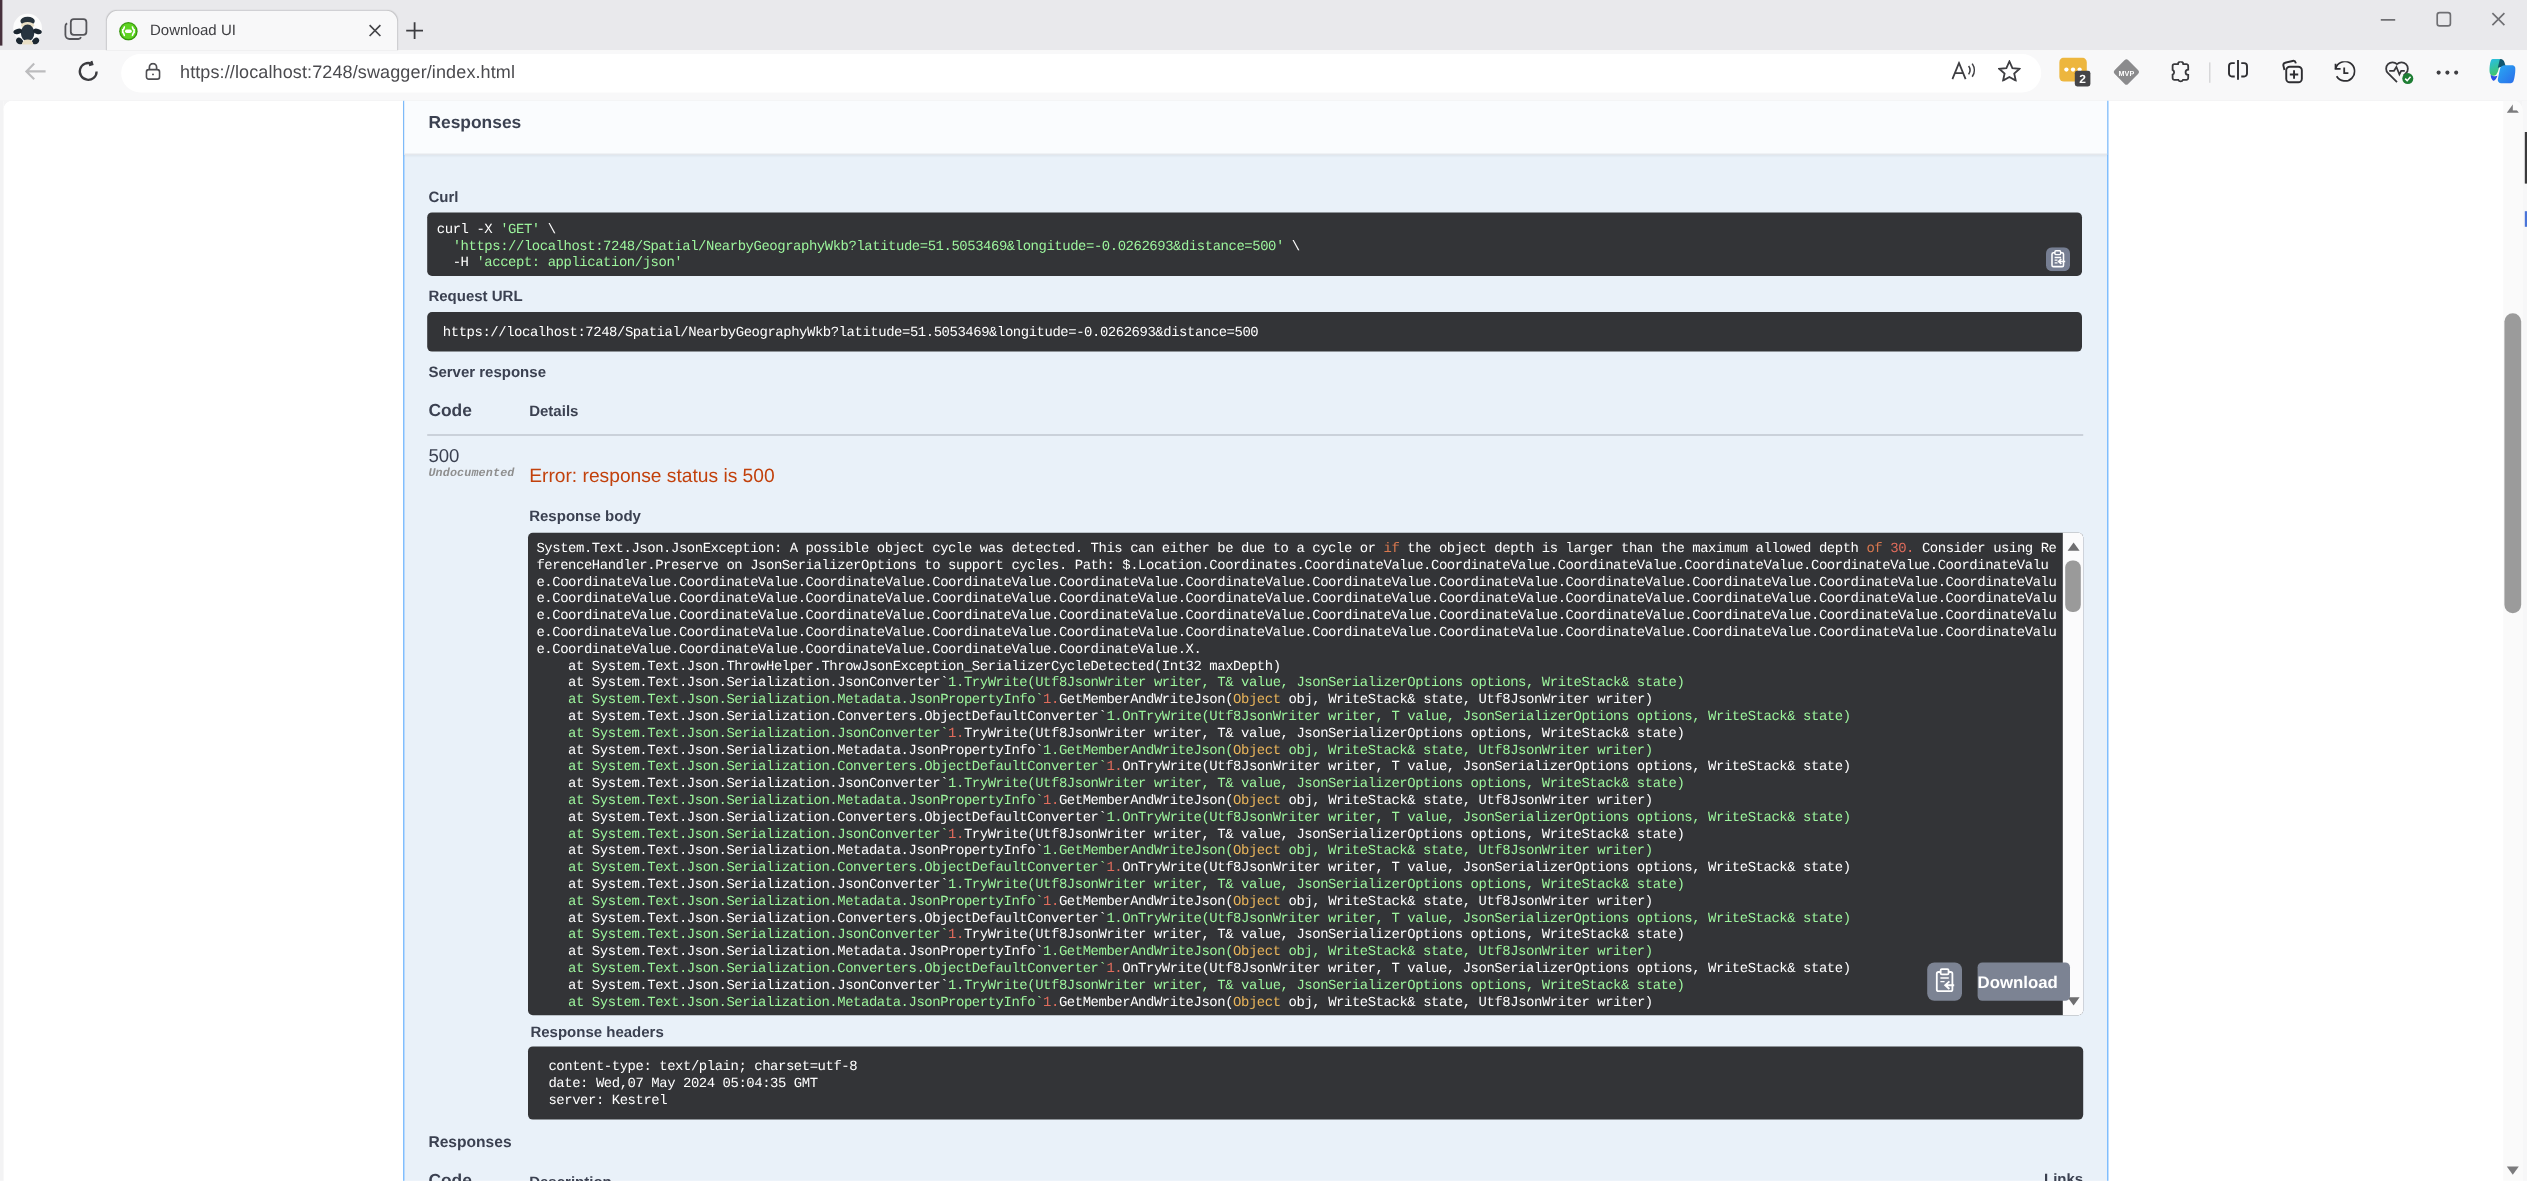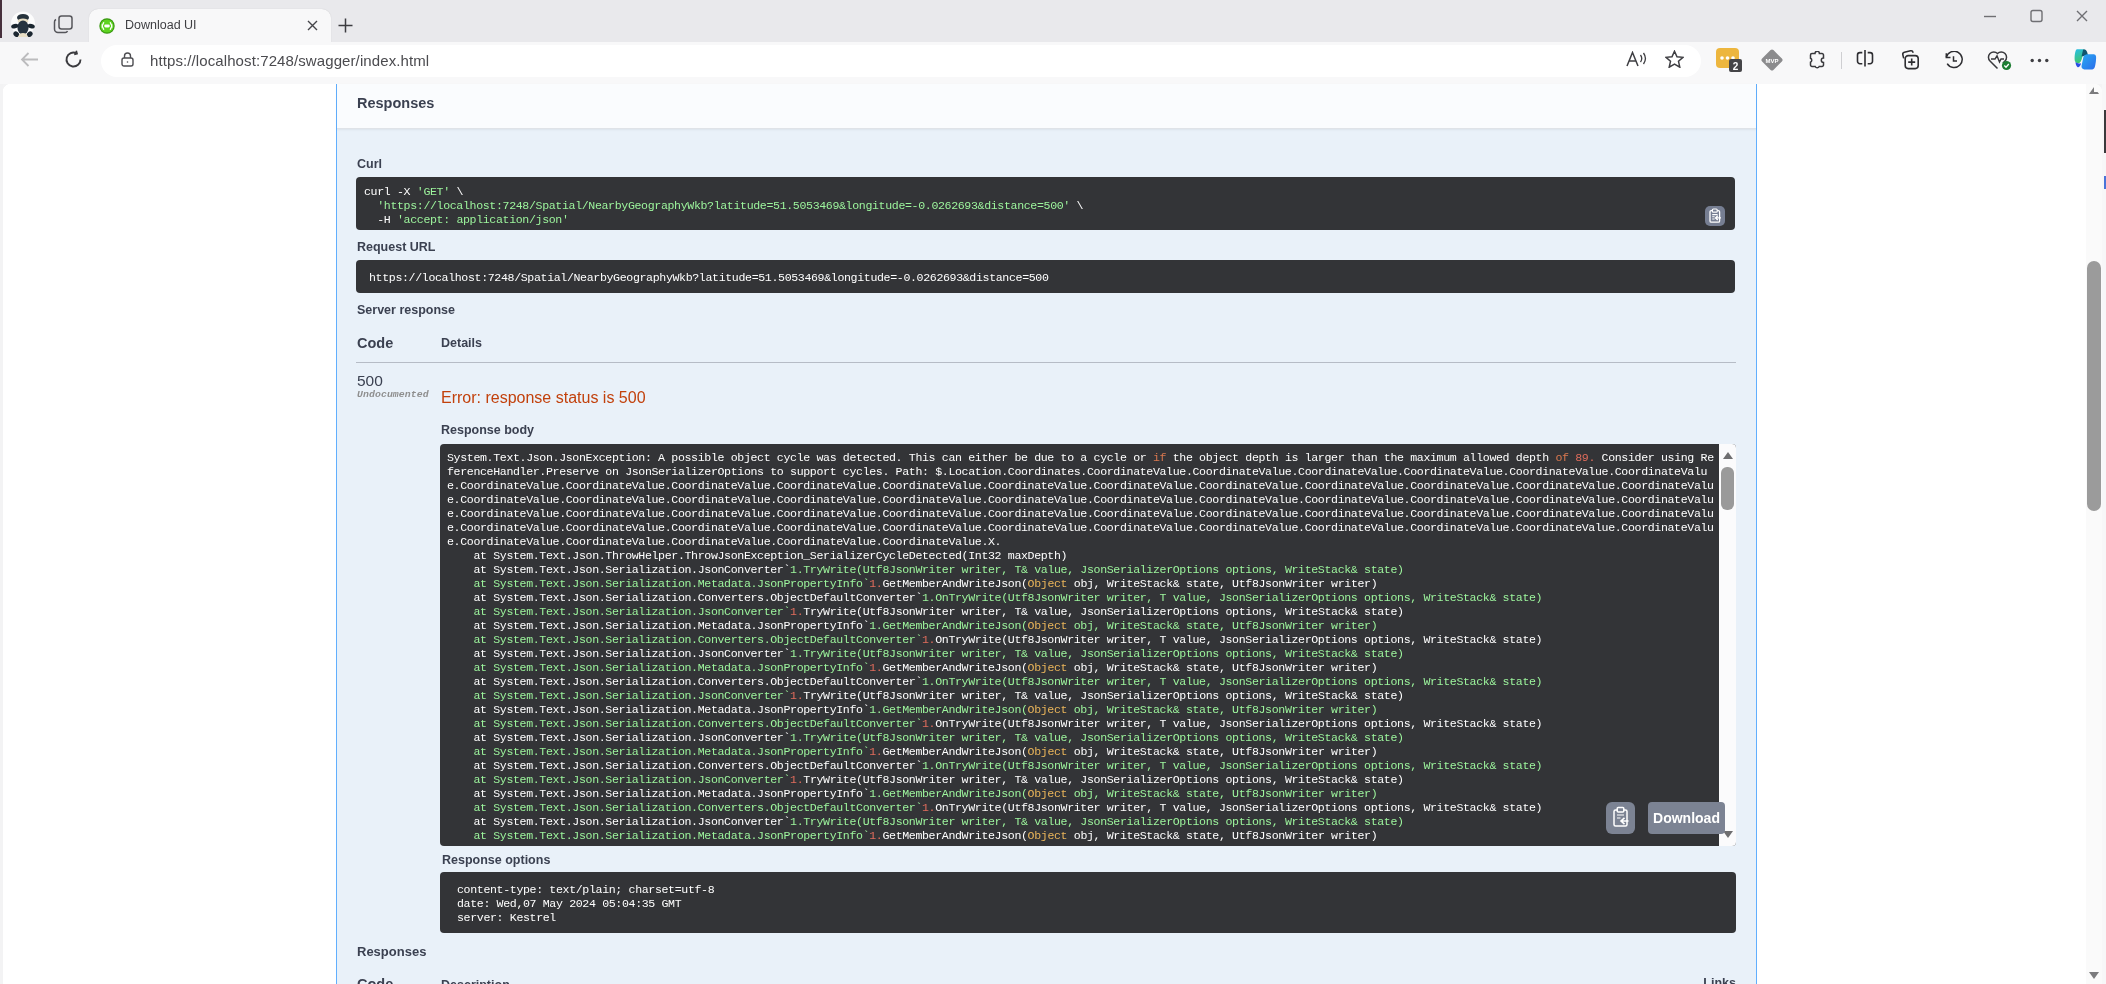--- a/index.html
+++ b/index.html
@@ -28,21 +28,21 @@
 .dark{position:absolute;background:#333437;border-radius:4px;color:#fff}
 pre,code,.mono{font-family:Liberation Mono, monospace}
 .code{font-family:"Liberation Mono",monospace;font-size:11.6px;letter-spacing:-.36px;line-height:14px;font-weight:normal;white-space:pre}
 .green{color:#9df59d}
 i{font-style:normal}
 #respbody{left:440px;top:444px;width:1296px;height:402px}
 #rbtext{position:absolute;left:7px;top:6.5px}
 
 #innersb{position:absolute;right:0;top:0;width:17px;height:402px;background:#fbfbfc;border-radius:0 4px 4px 0}
 .tri{width:0;height:0;position:absolute}
-#dlbtn{position:absolute;left:1648px;top:802px;width:77px;height:32px;background:#7c8393;border-radius:4px;color:#fff;font-size:14px;font-weight:bold;text-align:center;line-height:32px}
+#dlbtn{position:absolute;left:1648px;top:802px;width:77px;height:32px;background:#7c8393;border-radius:4px;color:#fff;font-size:14px;font-weight:bold;line-height:32px}
 #cpbtn{position:absolute;left:1606px;top:802px;width:29px;height:32px;background:#7c8393;border-radius:6px}
 </style></head>
 <body>
 <div id="tabstrip"></div>
 <div id="edgeL"></div>
 <div id="tab"></div>
 <svg class="abs" style="left:10px;top:10px" width="26" height="27" viewBox="0 0 26 27">
 <circle cx="13" cy="13.5" r="12" fill="#fcfcfc"></circle>
 <ellipse cx="13" cy="7.6" rx="6" ry="3.6" fill="#27333d"></ellipse>
 <ellipse cx="13" cy="11" rx="5.4" ry="2.6" fill="#e9dfc6"></ellipse>
@@ -191,21 +191,21 @@
 <div class="lbl" style="left:357px;top:335px;font-size:14.5px">Code</div>
 <div class="lbl" style="left:441px;top:336px">Details</div>
 <div class="abs" style="left:356px;top:362px;width:1380px;height:1px;background:#b6bcc6"></div>
 
 <div class="abs" style="left:357px;top:372px;font-size:15.5px;color:#3b4151">500</div>
 <div class="abs mono" style="left:357px;top:389px;font-size:9.8px;font-style:italic;font-weight:bold;color:#8f8f8f;letter-spacing:.1px">Undocumented</div>
 <div class="abs" style="left:441px;top:389px;font-size:16px;color:#c2410c">Error: response status is 500</div>
 
 <div class="lbl" style="left:441px;top:423px">Response body</div>
 <div class="dark" id="respbody">
-<div class="code" id="rbtext">System.Text.Json.JsonException: A possible object cycle was detected. This can either be due to a cycle or <i style="color:#d9784f">if</i> the object depth is larger than the maximum allowed depth <i style="color:#d9784f">of</i> <i style="color:#e06c5c">89.</i> Consider using Re
+<div class="code" id="rbtext">System.Text.Json.JsonException: A possible object cycle was detected. This can either be due to a cycle or <i style="color:#d9784f">if</i> the object depth is larger than the maximum allowed depth <i style="color:#d9784f">of</i> <i style="color:#e06c5c">30.</i> Consider using Re
 ferenceHandler.Preserve on JsonSerializerOptions to support cycles. Path: $.Location.Coordinates.CoordinateValue.CoordinateValue.CoordinateValue.CoordinateValue.CoordinateValue.CoordinateValu
 e.CoordinateValue.CoordinateValue.CoordinateValue.CoordinateValue.CoordinateValue.CoordinateValue.CoordinateValue.CoordinateValue.CoordinateValue.CoordinateValue.CoordinateValue.CoordinateValu
 e.CoordinateValue.CoordinateValue.CoordinateValue.CoordinateValue.CoordinateValue.CoordinateValue.CoordinateValue.CoordinateValue.CoordinateValue.CoordinateValue.CoordinateValue.CoordinateValu
 e.CoordinateValue.CoordinateValue.CoordinateValue.CoordinateValue.CoordinateValue.CoordinateValue.CoordinateValue.CoordinateValue.CoordinateValue.CoordinateValue.CoordinateValue.CoordinateValu
 e.CoordinateValue.CoordinateValue.CoordinateValue.CoordinateValue.CoordinateValue.CoordinateValue.CoordinateValue.CoordinateValue.CoordinateValue.CoordinateValue.CoordinateValue.CoordinateValu
 e.CoordinateValue.CoordinateValue.CoordinateValue.CoordinateValue.CoordinateValue.X.
     at System.Text.Json.ThrowHelper.ThrowJsonException_SerializerCycleDetected(Int32 maxDepth)
     at System.Text.Json.Serialization.JsonConverter`<i style="color:#9df59d">1.TryWrite(Utf8JsonWriter writer, T&amp; value, JsonSerializerOptions options, WriteStack&amp; state)</i>
 <i style="color:#9df59d">    at System.Text.Json.Serialization.Metadata.JsonPropertyInfo`</i><i style="color:#e06c5c">1.</i>GetMemberAndWriteJson(<i style="color:#e8b45a">Object</i> obj, WriteStack&amp; state, Utf8JsonWriter writer)
     at System.Text.Json.Serialization.Converters.ObjectDefaultConverter`<i style="color:#9df59d">1.OnTryWrite(Utf8JsonWriter writer, T value, JsonSerializerOptions options, WriteStack&amp; state)</i>
@@ -235,21 +235,21 @@
 <div id="cpbtn">
     <svg class="abs" style="left:0px;top:0px" width="29" height="32" viewBox="0 0 29 32">
 <rect x="8" y="8" width="13" height="16" rx="1.5" fill="none" stroke="#fff" stroke-width="1.5"></rect>
 <rect x="11.2" y="5.6" width="6.6" height="4.4" rx="1" fill="#7c8393" stroke="#fff" stroke-width="1.5"></rect>
 <path d="M11 13 H18 M11 16 H14.5" stroke="#fff" stroke-width="1.2"></path>
 <path d="M15 19 H22.5 M18.5 15.8 L15 19 L18.5 22.2" stroke="#fff" stroke-width="1.6" fill="none"></path>
 </svg>
   </div>
 <div id="dlbtn">Download</div>
 
-<div class="lbl" style="left:442px;top:853px">Response options</div>
+<div class="lbl" style="left:442px;top:853px">Response headers</div>
 <div class="dark" style="left:440px;top:872px;width:1296px;height:61px">
     <div class="code" style="position:absolute;left:17px;top:10.5px">content-type: text/plain; charset=utf-8
 date: Wed,07 May 2024 05:04:35 GMT
 server: Kestrel</div>
   </div>
 
 <div class="abs" style="left:357px;top:944px;font-size:13px;font-weight:bold;color:#3b4151">Responses</div>
 <div class="lbl" style="left:357px;top:976px;font-size:14.5px">Code</div>
 <div class="lbl" style="left:441px;top:978px">Description</div>
 <div class="lbl" style="left:1690px;top:976px;width:46px;text-align:right">Links</div>

